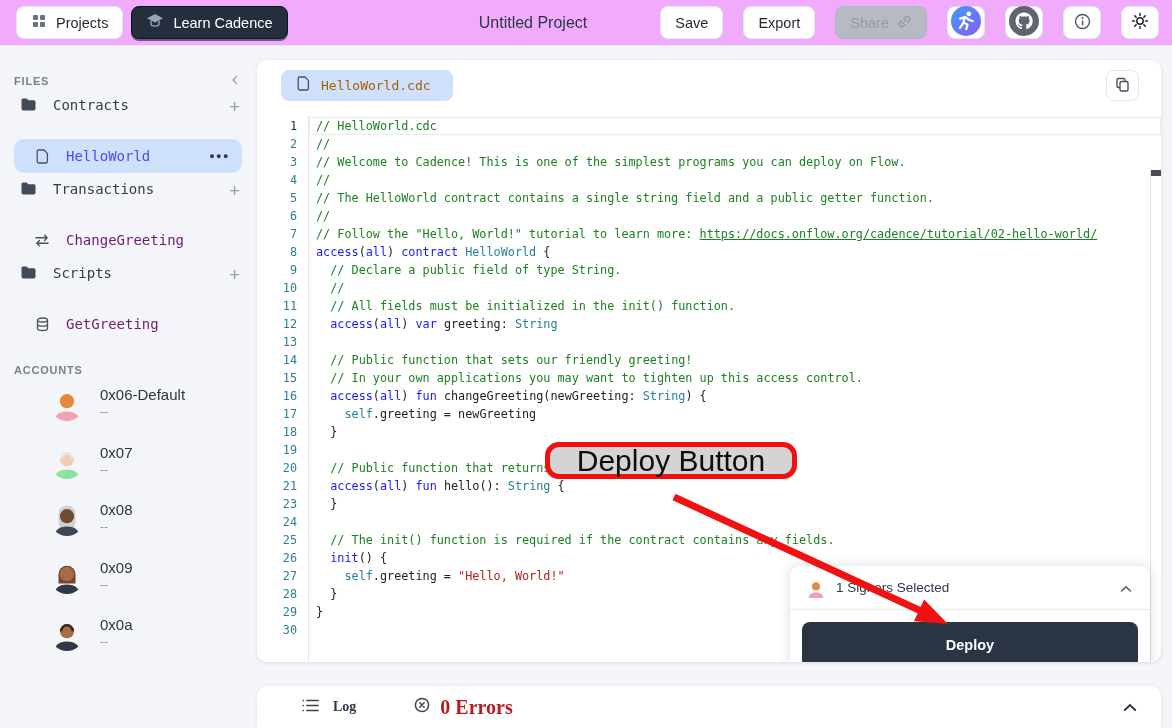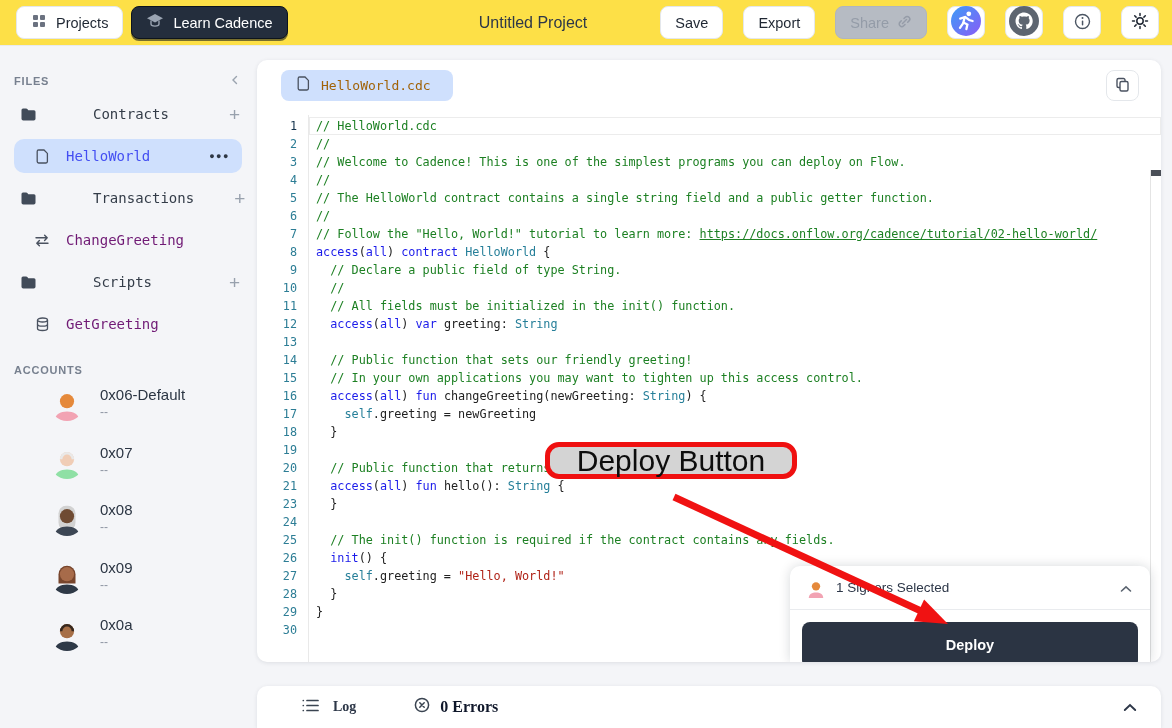--- a/index.html
+++ b/index.html
@@ -6,21 +6,21 @@
   html,body { width:1172px; height:728px; }
   body {
     position:relative; overflow:hidden;
     background:#f4f5f8;
     font-family:"Liberation Sans", sans-serif;
     color:#1f2733;
   }
   
   .topbar {
     position:absolute; left:0; top:0; width:1172px; height:46px;
-    background:#fde047; border-bottom:1px solid #e8eaee;
+    background:#f0abfc; border-bottom:1px solid #e8eaee;
     display:flex; align-items:center; z-index:10;
   }
   .tb-btn {
     height:33px; border:1px solid #e4e7eb; border-radius:8px; background:#fff;
     display:inline-flex; align-items:center; gap:9px; padding:0 14px;
     font-size:14.5px; color:#1f2733; cursor:pointer; white-space:nowrap;
   }
   .tb-btn.projects { margin-left:16px; }
   .tb-btn.learn { margin-left:8px; background:#242e3d; border-color:#0d141d; color:#fff; box-shadow:0 2px 0 rgba(10,16,24,.55); }
   .tb-title { position:absolute; left:533px; top:23px; transform:translate(-50%,-50%); font-size:16px; font-weight:500; color:#2d3748; }
@@ -32,22 +32,22 @@
   }
   
   .sidebar { position:absolute; left:0; top:46px; width:256px; bottom:0; }
   .side-header {
     display:flex; align-items:center; margin:28px 16px 10px 14px; height:13px;
     font-size:11px; font-weight:bold; letter-spacing:.8px; color:#77808f;
   }
   .side-header .sp { flex:1; }
   .accounts-header { margin-top:22px; }
   .folder-row {
-    height:34px; display:flex; align-items:center; padding:0 16px 0 20px;
-    margin-bottom:8px; cursor:pointer;gap:40px;
+    height:34px; display:flex; align-items:flex-start; padding:0 16px 0 20px;
+    margin-bottom:8px; cursor:pointer;
   }
   .folder-row .flabel { margin-left:16px; font-family:"DejaVu Sans Mono", monospace; font-size:14px; color:#333c48; }
   .plus { margin-left:auto; font-size:19px; line-height:1; color:#98a1ad; font-weight:400; cursor:pointer; }
   .file-row {
     height:34px; display:flex; align-items:center; padding:0 12px 0 34px;
     margin:0 0 8px 0; cursor:pointer;
   }
   .file-row.selected { background:#cfe0fd; border-radius:10px; margin-left:14px; margin-right:14px; padding-left:20px; }
   .file-row .ficon { width:16px; display:flex; justify-content:center; }
   .file-row .flabel { margin-left:16px; font-family:"DejaVu Sans Mono", monospace; font-size:14px; color:#701a75; }
@@ -115,21 +115,21 @@
   }
   #arrow-overlay { position:absolute; left:0; top:0; width:1172px; height:728px; z-index:39; pointer-events:none; }
   
   .log-card {
     position:absolute; left:257px; top:686px; width:904px; height:42px;
     background:#fff; border-radius:10px 10px 0 0; box-shadow:0 1px 4px rgba(20,30,50,.10);
     display:flex; align-items:center; padding:0 24px 0 45px; z-index:6;font-family:Liberation Serif, serif;
   }
   .log-label { margin-left:14px; font-size:14px; font-weight:bold; color:#2d3748; }
   .err-wrap { margin-left:58px; display:flex; align-items:center; gap:10px; }
-  .err-label { font-size:16px; font-weight:bold; color:#0f172a; }
+  .err-label { font-size:20px; font-weight:bold; color:#b91c1c; }
   .log-chevron { margin-left:auto; cursor:pointer; display:flex; }
 </style>
 </head>
 <body>
 
 <div class="topbar">
   <button class="tb-btn projects">
     <span><svg width="16" height="16" viewBox="0 0 16 16">
           <g fill="#6b7280">
             <rect x="2" y="2" width="5" height="5" rx="1"></rect>

